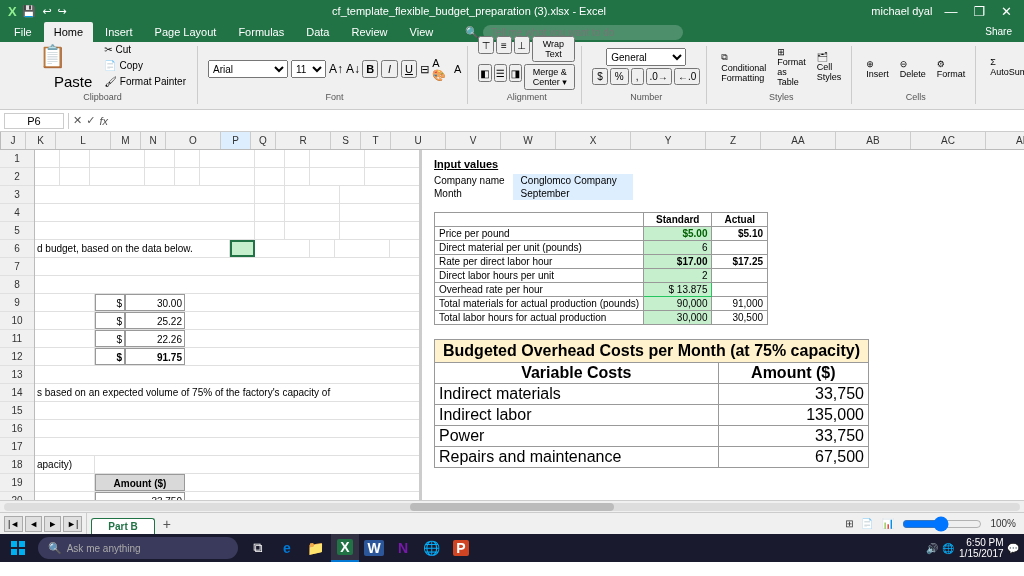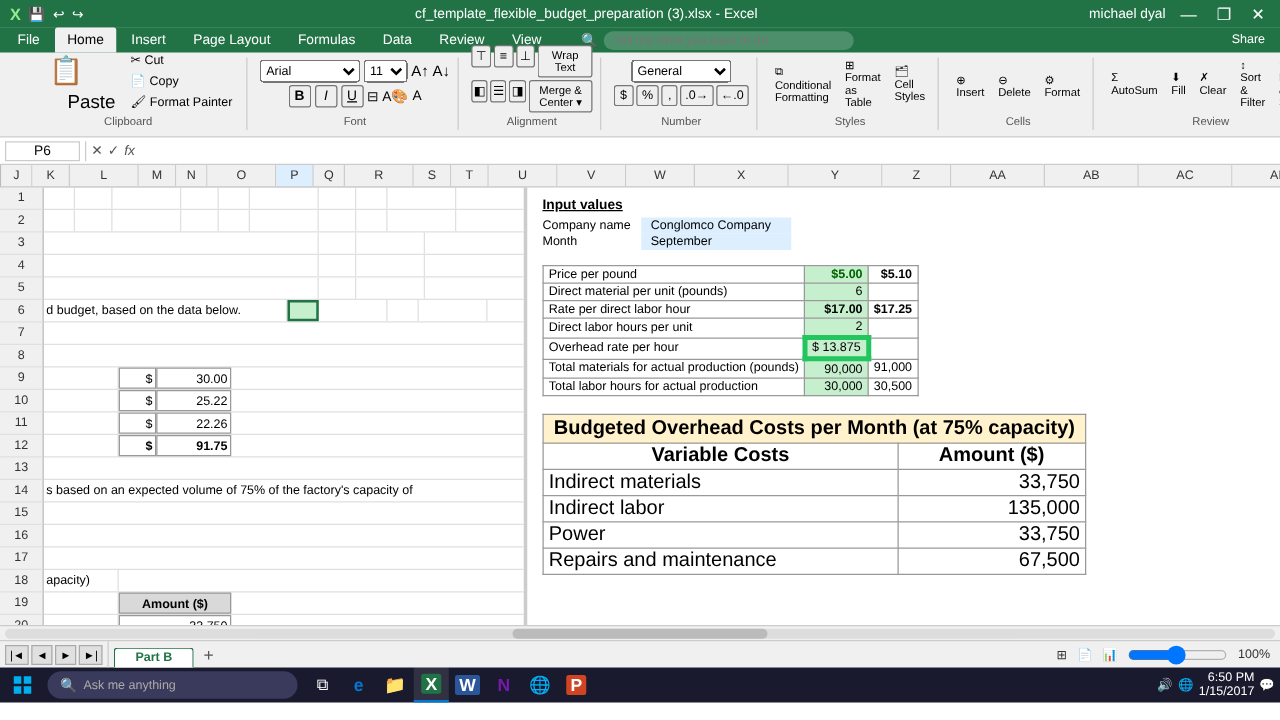--- a/index.html
+++ b/index.html
@@ -193,21 +193,21 @@
         <div style="display:flex;flex-direction:column;gap:1px;">
           <div class="ribbon-btn-small">✂ Cut</div>
           <div class="ribbon-btn-small">📄 Copy</div>
           <div class="ribbon-btn-small">🖌 Format Painter</div>
         </div>
       </div>
       <div class="ribbon-group-label">Clipboard</div>
     </div>
 
     <div class="ribbon-group">
-      <div class="ribbon-group-content" style="flex-direction:column;gap:2px;">
+      <div class="ribbon-group-content" style="gap:2px;">
         <div style="display:flex;gap:3px;align-items:center;">
           <select style="font-size:10px;width:80px;height:18px;">
             <option>Arial</option>
           </select>
           <select style="font-size:10px;width:35px;height:18px;">
             <option>11</option>
           </select>
           <span style="cursor:pointer;font-size:12px;">A↑</span>
           <span style="cursor:pointer;font-size:12px;">A↓</span>
         </div>
@@ -500,20 +500,25 @@
             <td style="padding:1px 8px 1px 0;">Month</td>
             <td style="background:#ddeeff; padding:1px 8px;">September</td>
           </tr>
         </tbody>
           </table>
       </div>
 
       <div style="margin-bottom:14px;">
         <table style="font-size:10px; border-collapse:collapse; border: 1px solid #999;">
           <tbody>
+              <tr>
+            <td style="padding:1px 60px 1px 4px; border:1px solid #999;"></td>
+            <td style="padding:1px 12px; border:1px solid #999; font-weight:bold; text-align:center;">Standard</td>
+            <td style="padding:1px 12px; border:1px solid #999; font-weight:bold; text-align:center;">Actual</td>
+          </tr>
           <tr>
             <td style="padding:1px 4px; border:1px solid #999;">Price per pound</td>
             <td style="padding:1px 4px; border:1px solid #999; text-align:right; background:#c6efce; color:#006100; font-weight:bold;">$5.00</td>
             <td style="padding:1px 4px; border:1px solid #999; text-align:right; font-weight:bold;">$5.10</td>
           </tr>
           <tr>
             <td style="padding:1px 4px; border:1px solid #999;">Direct material per unit (pounds)</td>
             <td style="padding:1px 4px; border:1px solid #999; text-align:right; background:#c6efce;">6</td>
             <td style="padding:1px 4px; border:1px solid #999; text-align:right;"></td>
           </tr>
@@ -522,21 +527,21 @@
             <td style="padding:1px 4px; border:1px solid #999; text-align:right; background:#c6efce; font-weight:bold;">$17.00</td>
             <td style="padding:1px 4px; border:1px solid #999; text-align:right; font-weight:bold;">$17.25</td>
           </tr>
           <tr>
             <td style="padding:1px 4px; border:1px solid #999;">Direct labor hours per unit</td>
             <td style="padding:1px 4px; border:1px solid #999; text-align:right; background:#c6efce;">2</td>
             <td style="padding:1px 4px; border:1px solid #999; text-align:right;"></td>
           </tr>
           <tr>
             <td style="padding:1px 4px; border:1px solid #999;">Overhead rate per hour</td>
-            <td style="padding:1px 4px; border:4px solid #22c55e; text-align:right; background:#c6efce;">$ 13.875</td>
+            <td style="padding:1px 4px; border:1px solid #22c55e; text-align:right; background:#c6efce;">$ 13.875</td>
             <td style="padding:1px 4px; border:1px solid #999; text-align:right;"></td>
           </tr>
           <tr>
             <td style="padding:1px 4px; border:1px solid #999;">Total materials for actual production (pounds)</td>
             <td style="padding:1px 4px; border:1px solid #999; text-align:right; background:#c6efce;">90,000</td>
             <td style="padding:1px 4px; border:1px solid #999; text-align:right;margin-left:16px;">91,000</td>
           </tr>
           <tr>
             <td style="padding:1px 4px; border:1px solid #999;">Total labor hours for actual production</td>
             <td style="padding:1px 4px; border:1px solid #999; text-align:right; background:#c6efce;">30,000</td>

